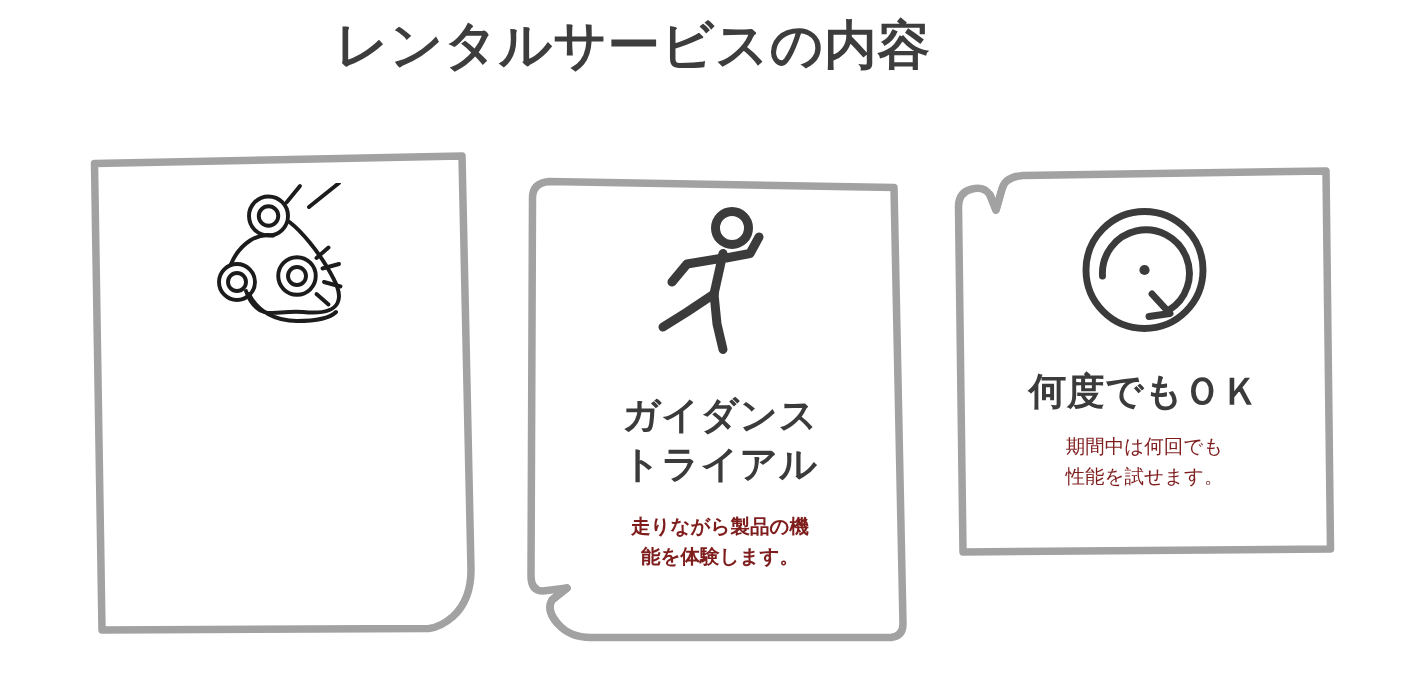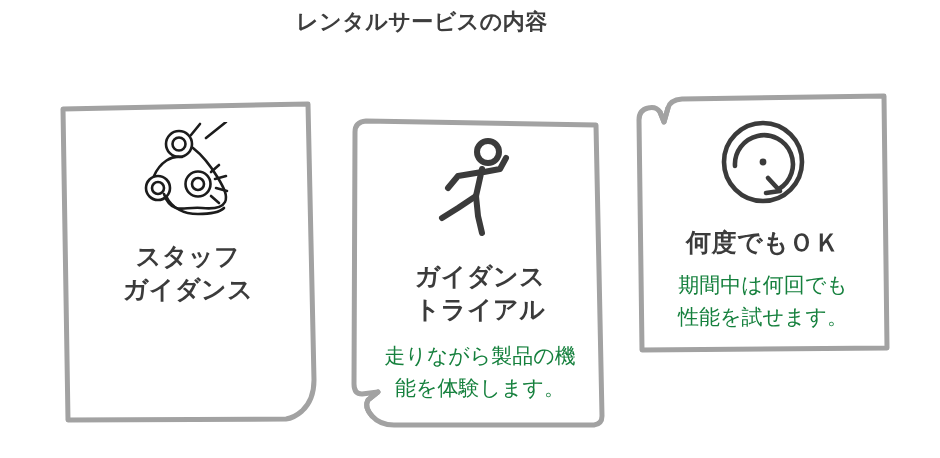--- a/index.html
+++ b/index.html
@@ -15,21 +15,21 @@
     overflow: hidden;
     position: relative;
   }
 
   .page-title {
     position: absolute;
     left: 0;
     top: 8px;
     width: 844px;
     text-align: center;
-    font-size: 22px;
+    font-size: 35px;
     font-weight: bold;
     letter-spacing: 0.5px;
     color: #3d3d3d;
     line-height: 1.3;
   }
 
   .cards {
     position: absolute;
     left: 0;
     top: 0;
@@ -70,40 +70,40 @@
     font-size: 25px;
     font-weight: bold;
     line-height: 1.32;
     text-align: center;
     color: #3b3b3b;
     letter-spacing: 0.5px;
     white-space: pre-line;
   }
 
   .card-body {
-    font-size: 21px;
+    font-size: 13px;
     line-height: 1.5;
     text-align: center;
-    color: #15803d;
+    color: #7f1d1d;
     white-space: pre-line;
     letter-spacing: 0px;
   }
 
   
   #card-1 { left: 58px;  top: 100px; width: 260px; height: 324px; }
   #card-1 .card-inner { padding-top: 22px; }
   #card-1 .card-title { margin-top: 10px; }
   #card-1 .card-body  { margin-top: 14px; }
 
   #card-2 { left: 350px; top: 116px; width: 260px; height: 314px; }
   #card-2 .card-inner { padding-top: 20px; }
   #card-2 .card-title { margin-top: 16px; }
-  #card-2 .card-body  { margin-top: 14px; }
-
-  #card-3 { left: 634px; top: 92px; width: 258px; height: 264px; }
+  #card-2 .card-body  { margin-top: 14px; font-weight: bold; }
+
+  #card-3 { left: 634px; top: 110px; width: 258px; height: 264px; }
   #card-3 .card-inner { padding-top: 22px; }
   #card-3 .card-title { margin-top: 12px; }
   #card-3 .card-body  { margin-top: 10px; }
 </style>
 </head>
 <body>
 
 <div class="page-title">レンタルサービスの内容</div>
 
 <div class="cards">
@@ -137,22 +137,20 @@
             <path d="M83,57 L94,54"></path>
             <path d="M84,66 L95,69"></path>
             <path d="M79,74 L87,81"></path>
 
             <path d="M59,13 L68,2"></path>
             <path d="M74,16 L94,0"></path>
           </g>
         </svg>
       </span>
 
-      <div class="card-title">スタッフ
-ガイダンス</div>
 
     </div>
   </div>
 
   <div class="card" id="card-2">
     <svg class="card-svg" width="260" height="314" viewBox="0 0 260 314">
       <path d="M5,16 Q5,6 16,5 L246,9 L252,300 Q252,308 244,309
                L44,309 Q30,309 22,300 Q14,291 18,284 L28,276
                L12,278 Q4,278 4,268 Z" fill="#ffffff" stroke="#a2a2a2" stroke-width="5" stroke-linejoin="round" stroke-linecap="round"></path>
       <path d="M28,276 L18,284 Q14,291 22,300" fill="none" stroke="#a2a2a2" stroke-width="5" stroke-linejoin="round" stroke-linecap="round"></path>

